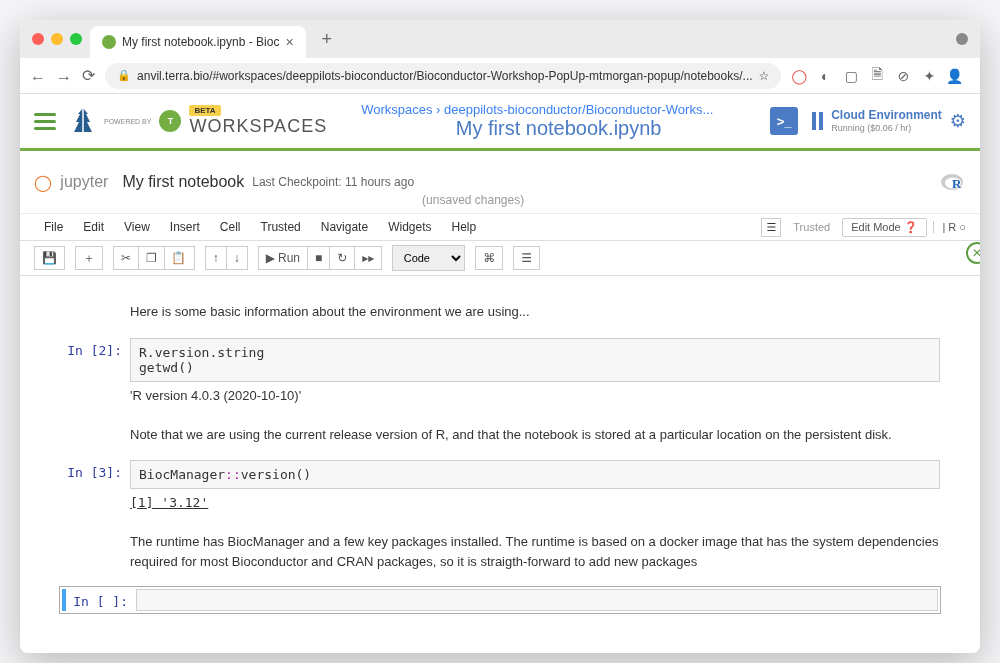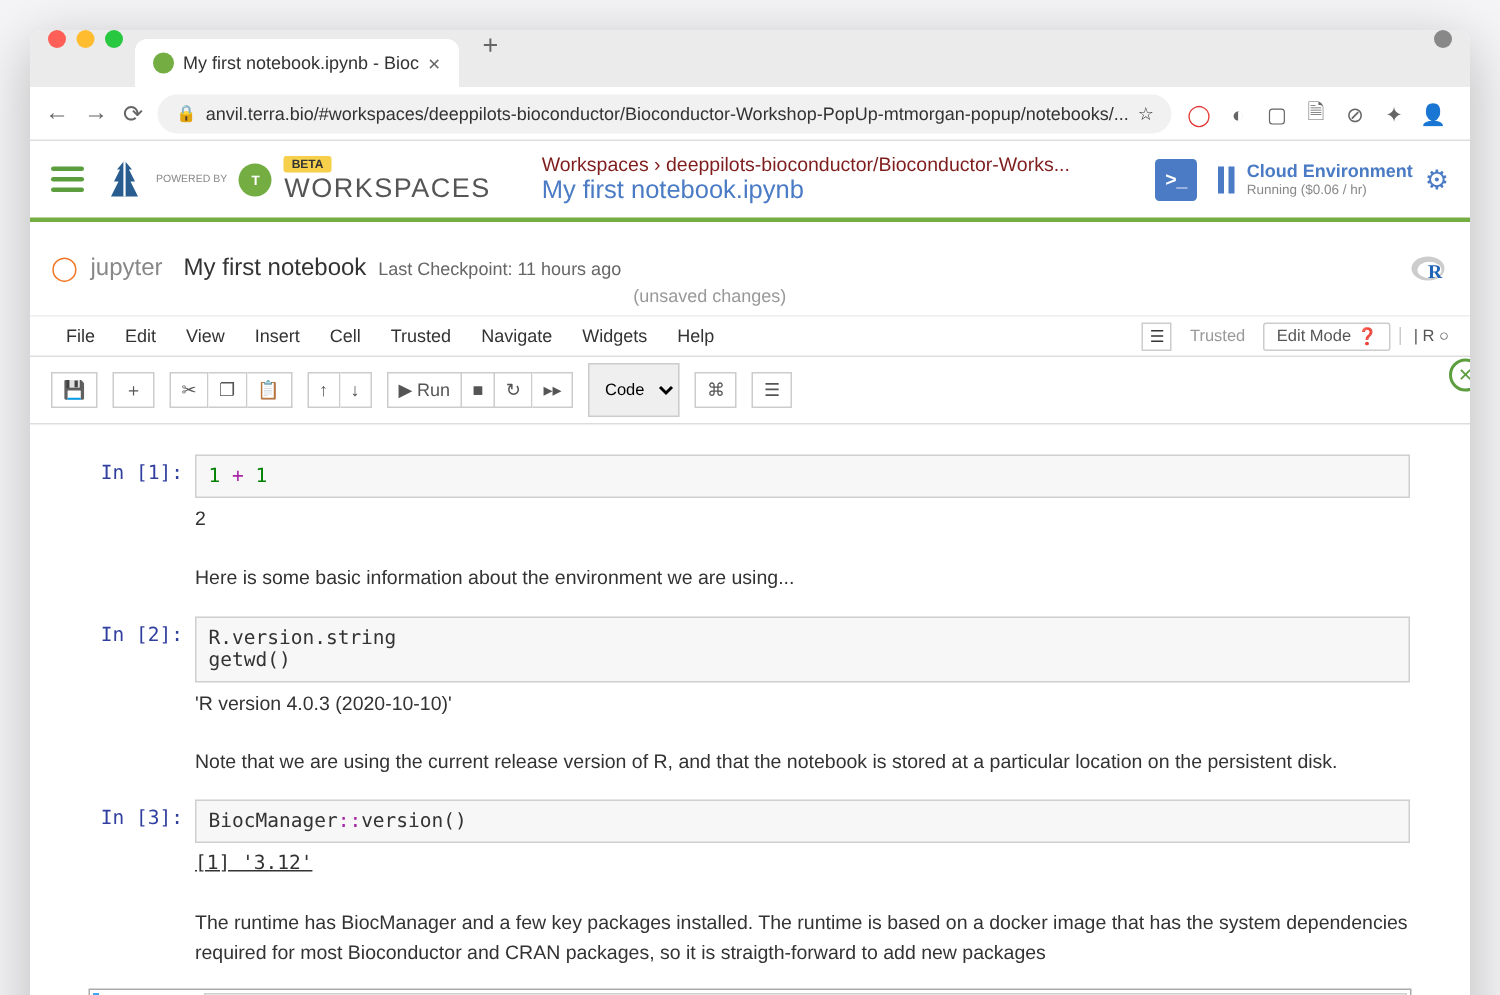--- a/index.html
+++ b/index.html
@@ -1,20 +1,20 @@
 <!DOCTYPE html>
 <html><head>
 <meta charset="utf-8">
 <style>
 * { margin: 0; padding: 0; box-sizing: border-box; }
 body { font-family: -apple-system, BlinkMacSystemFont, "Segoe UI", Helvetica, Arial, sans-serif; background: #f5f5f7; padding: 20px; }
 .window { width: 960px; margin: 0 auto; background: #fff; border-radius: 8px; box-shadow: 0 10px 40px rgba(0,0,0,0.25); overflow: hidden; }
 
 
-.browser-bar { background: #ebebeb; height: 38px; display: flex; align-items: flex-start; padding: 0 12px; gap: 8px; }
+.browser-bar { background: #ebebeb; height: 38px; display: flex; align-items: center; padding: 0 12px; gap: 8px; }
 .traffic { display: flex; gap: 7px; }
 .dot { width: 12px; height: 12px; border-radius: 50%; }
 .dot-r { background: #ff5f57; }
 .dot-y { background: #febc2e; }
 .dot-g { background: #28c840; }
 .tab { background: #fff; border-radius: 8px 8px 0 0; height: 32px; margin-top: 6px; padding: 0 12px; display: flex; align-items: center; gap: 6px; font-size: 12px; color: #333; }
 .tab-close { color: #666; font-size: 14px; }
 .tab-add { color: #666; font-size: 18px; padding: 0 8px; }
 .addr-bar { background: #fff; height: 36px; display: flex; align-items: center; padding: 0 10px; gap: 10px; border-bottom: 1px solid #ddd; }
 .nav-btn { color: #666; font-size: 16px; width: 20px; text-align: center; cursor: pointer; }
@@ -29,22 +29,22 @@
 .hamburger { display: flex; flex-direction: column; gap: 4px; cursor: pointer; }
 .hamburger span { width: 22px; height: 3px; background: #5c9e3e; border-radius: 2px; }
 .logo-group { display: flex; align-items: center; gap: 8px; }
 .anvil-logo { width: 26px; height: 30px; }
 .powered { font-size: 7px; color: #888; text-align: center; }
 .terra-logo { width: 22px; height: 22px; background: #74ae43; border-radius: 50%; display: flex; align-items: center; justify-content: center; color: #fff; font-size: 9px; font-weight: bold; }
 .ws-label { display: flex; flex-direction: column; justify-content: center; }
 .beta { background: #f7d04b; color: #333; font-size: 8px; padding: 1px 5px; border-radius: 2px; width: fit-content; font-weight: bold; }
 .ws-title { font-size: 18px; color: #555; font-weight: 400; letter-spacing: 1px; }
 .breadcrumb-area { flex: 1; margin-left: 20px; font-size: 13px; }
-.bc-top { color: #7f1d1d; }
-.bc-title { color: #4a7bc4; font-size: 17px; }
+.bc-top { color: #3b82f6; }
+.bc-title { color: #4a7bc4; font-size: 20px; text-align: center; }
 .right-icons { display: flex; align-items: center; gap: 14px; }
 .term-icon { width: 28px; height: 28px; background: #4a7bc4; border-radius: 3px; display: flex; align-items: center; justify-content: center; color: #fff; font-size: 13px; font-weight: bold; }
 .cloud-env { display: flex; align-items: center; gap: 8px; }
 .pause-icon { display: flex; gap: 3px; }
 .pause-icon span { width: 4px; height: 18px; background: #4a7bc4; }
 .cloud-text { font-size: 10px; line-height: 1.2; }
 .cloud-text .t1 { color: #4a7bc4; font-weight: bold; font-size: 12px; }
 .cloud-text .t2 { color: #888; font-size: 9px; }
 .gear { color: #4a7bc4; font-size: 18px; }
 
@@ -65,21 +65,21 @@
 .edit-mode { border: 1px solid #ccc; padding: 2px 8px; color: #555; border-radius: 2px; display:flex; align-items:center; gap:4px;}
 .lang-badge { border-left: 1px solid #ccc; padding-left: 8px; color: #555; }
 .close-circle { position: absolute; right: -8px; top: 28px; width: 22px; height: 22px; border: 2px solid #5c9e3e; border-radius: 50%; background: #fff; display: flex; align-items: center; justify-content: center; color: #5c9e3e; font-size: 12px; }
 
 
 .toolbar { display: flex; align-items: center; padding: 4px 14px; gap: 2px; border-bottom: 1px solid #ddd; margin-bottom: 6px; }
 .tbtn { border: 1px solid #ccc; background: #fff; padding: 3px 7px; font-size: 12px; cursor: pointer; color: #555; height: 24px; display: flex; align-items: center; }
 .tbtn-group { display: flex; }
 .tbtn-group .tbtn:not(:first-child) { border-left: none; }
 .run-btn { display: flex; align-items: center; gap: 3px; }
-.cell-type { border: 1px solid #ccc; font-size: 11px; height: 36px; padding: 0 6px 0 6px; }
+.cell-type { border: 1px solid #ccc; font-size: 11px; height: 26px; padding: 0 18px 0 6px; text-align: center; }
 
 
 .notebook { padding: 14px 40px 30px; background: #fff; }
 .cell { display: flex; margin-bottom: 10px; }
 .prompt { width: 70px; text-align: right; padding: 5px 8px 0 0; font-family: monospace; font-size: 13px; color: #303f9f; flex-shrink: 0; }
 .cell-body { flex: 1; }
 .code-input { border: 1px solid #cfcfcf; background: #f7f7f7; padding: 6px 8px; font-family: monospace; font-size: 13px; white-space: pre; color: #333; }
 .output { padding: 6px 0; font-size: 13px; color: #333; }
 .output-mono { font-family: monospace; text-decoration: underline; }
 .md-text { font-size: 13px; color: #333; padding: 6px 0; line-height: 1.5; }
@@ -236,27 +236,20 @@
       <option>Code</option>
     </select>
     <div style="width:6px"></div>
     <div class="tbtn">⌘</div>
     <div style="width:6px"></div>
     <div class="tbtn">☰</div>
   </div>
 
   <div class="notebook">
 
-    <div class="cell">
-      <div class="prompt">In [1]:</div>
-      <div class="cell-body">
-        <div class="code-input"><span class="num">1</span><span class="op"> + </span><span class="num">1</span></div>
-        <div class="output">2</div>
-      </div>
-    </div>
 
     <div class="cell">
       <div class="prompt"></div>
       <div class="cell-body md-text">Here is some basic information about the environment we are using...</div>
     </div>
 
     <div class="cell">
       <div class="prompt">In [2]:</div>
       <div class="cell-body">
         <div class="code-input">R.version.string

